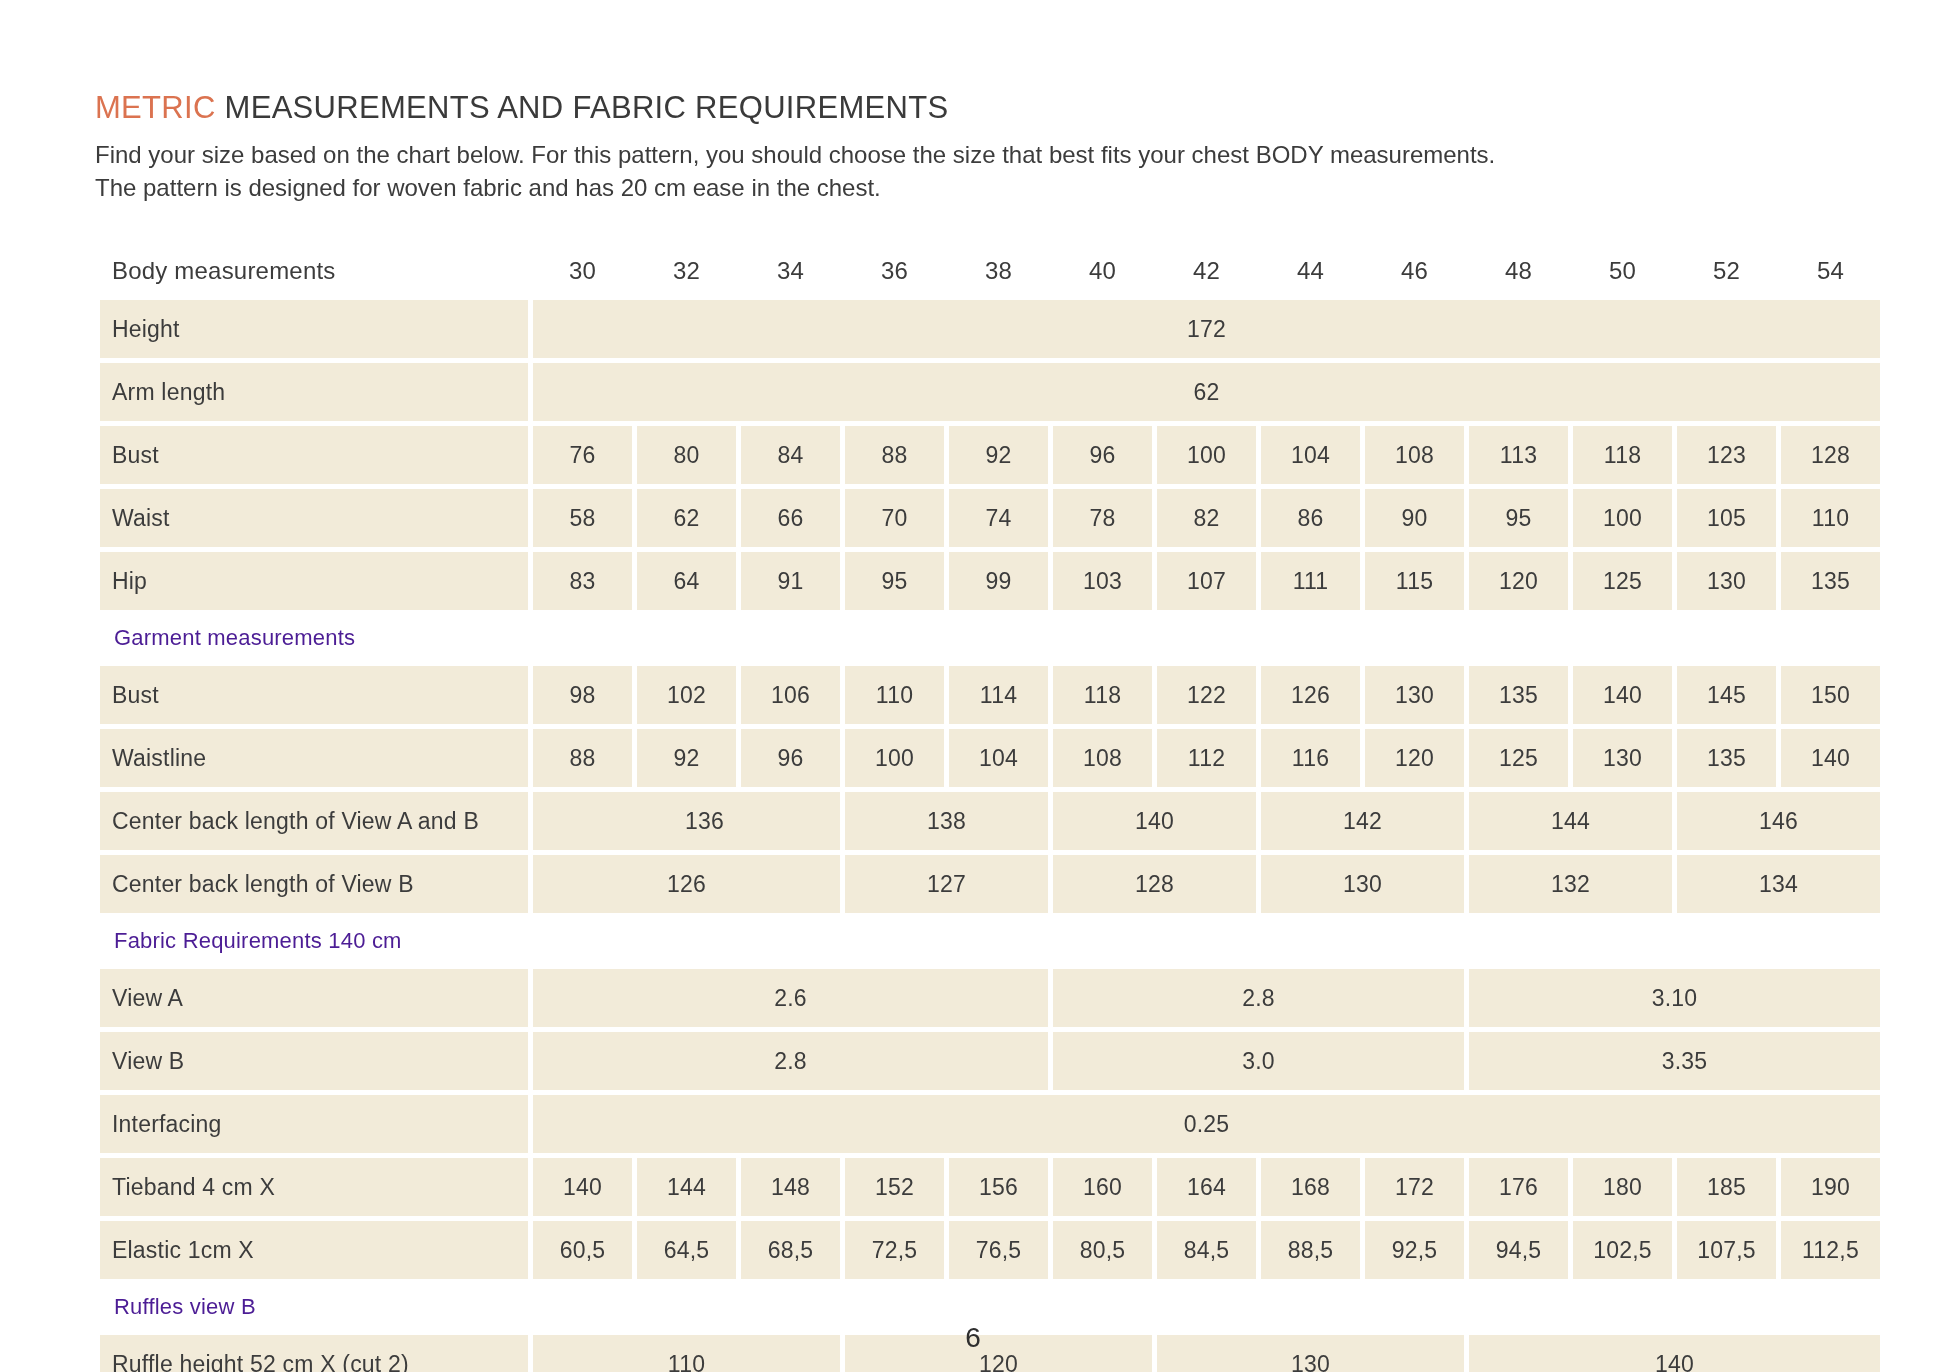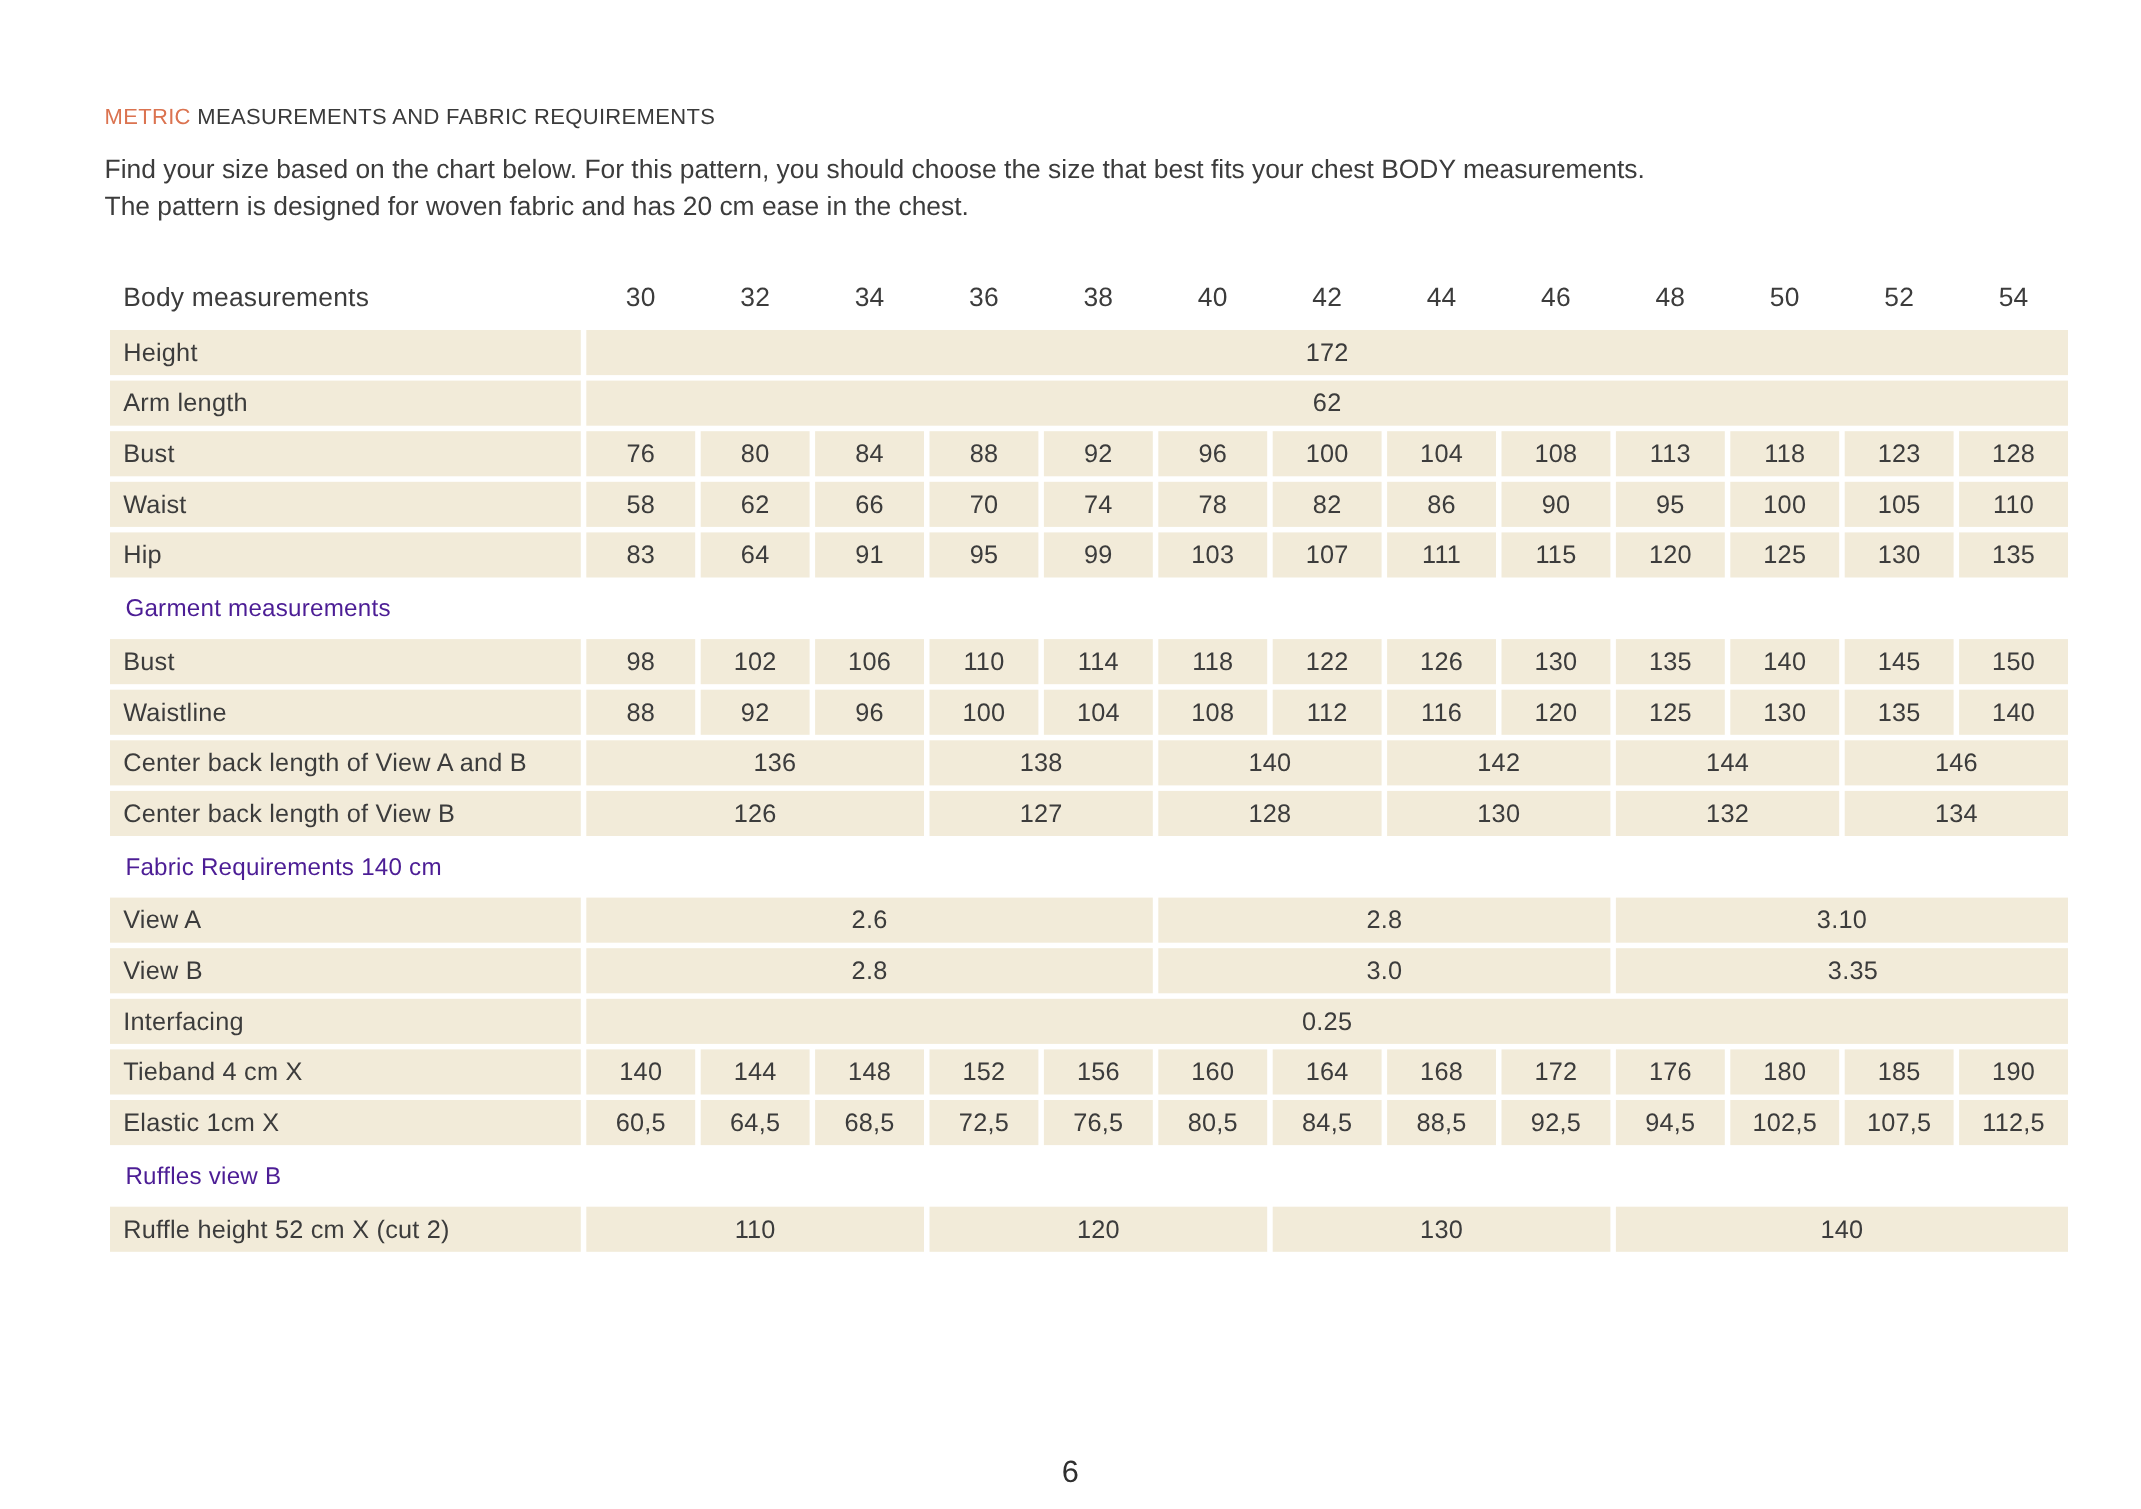--- a/index.html
+++ b/index.html
@@ -2,27 +2,27 @@
 <html><head>
 <meta charset="utf-8">
 <style>
   html,body{margin:0;padding:0;}
   body{
     width:1946px;height:1372px;background:#ffffff;position:relative;
     font-family:"Liberation Sans", sans-serif;color:#3c3c3c;
     -webkit-font-smoothing:antialiased;
   }
   .content{position:absolute;left:95px;top:85px;width:1790px;}
-  .title{font-size:20px;line-height:45px;letter-spacing:0.3px;color:#3a3a3a;white-space:nowrap;}
+  .title{font-size:31px;line-height:45px;letter-spacing:0.3px;color:#3a3a3a;white-space:nowrap;}
   .title .accent{color:#db7350;}
   .intro{font-size:24px;line-height:33px;margin-top:8px;color:#3c3c3c;}
   .size-table{margin-top:44px;margin-left:5px;width:1780px;}
   .trow{
     display:grid;grid-template-columns:428px repeat(13,1fr);
-    column-gap:5px;height:41px;margin-bottom:5px;
+    column-gap:5px;height:58px;margin-bottom:5px;
   }
   .trow .label{
     background:#f2ebd9;display:flex;align-items:center;
     padding-left:12px;font-size:23px;letter-spacing:0.2px;
   }
   .trow .cell{
     background:#f2ebd9;display:flex;align-items:center;justify-content:center;
     font-size:23px;letter-spacing:0.2px;
   }
   .trow.header-row{height:46px;margin-bottom:6px;}

